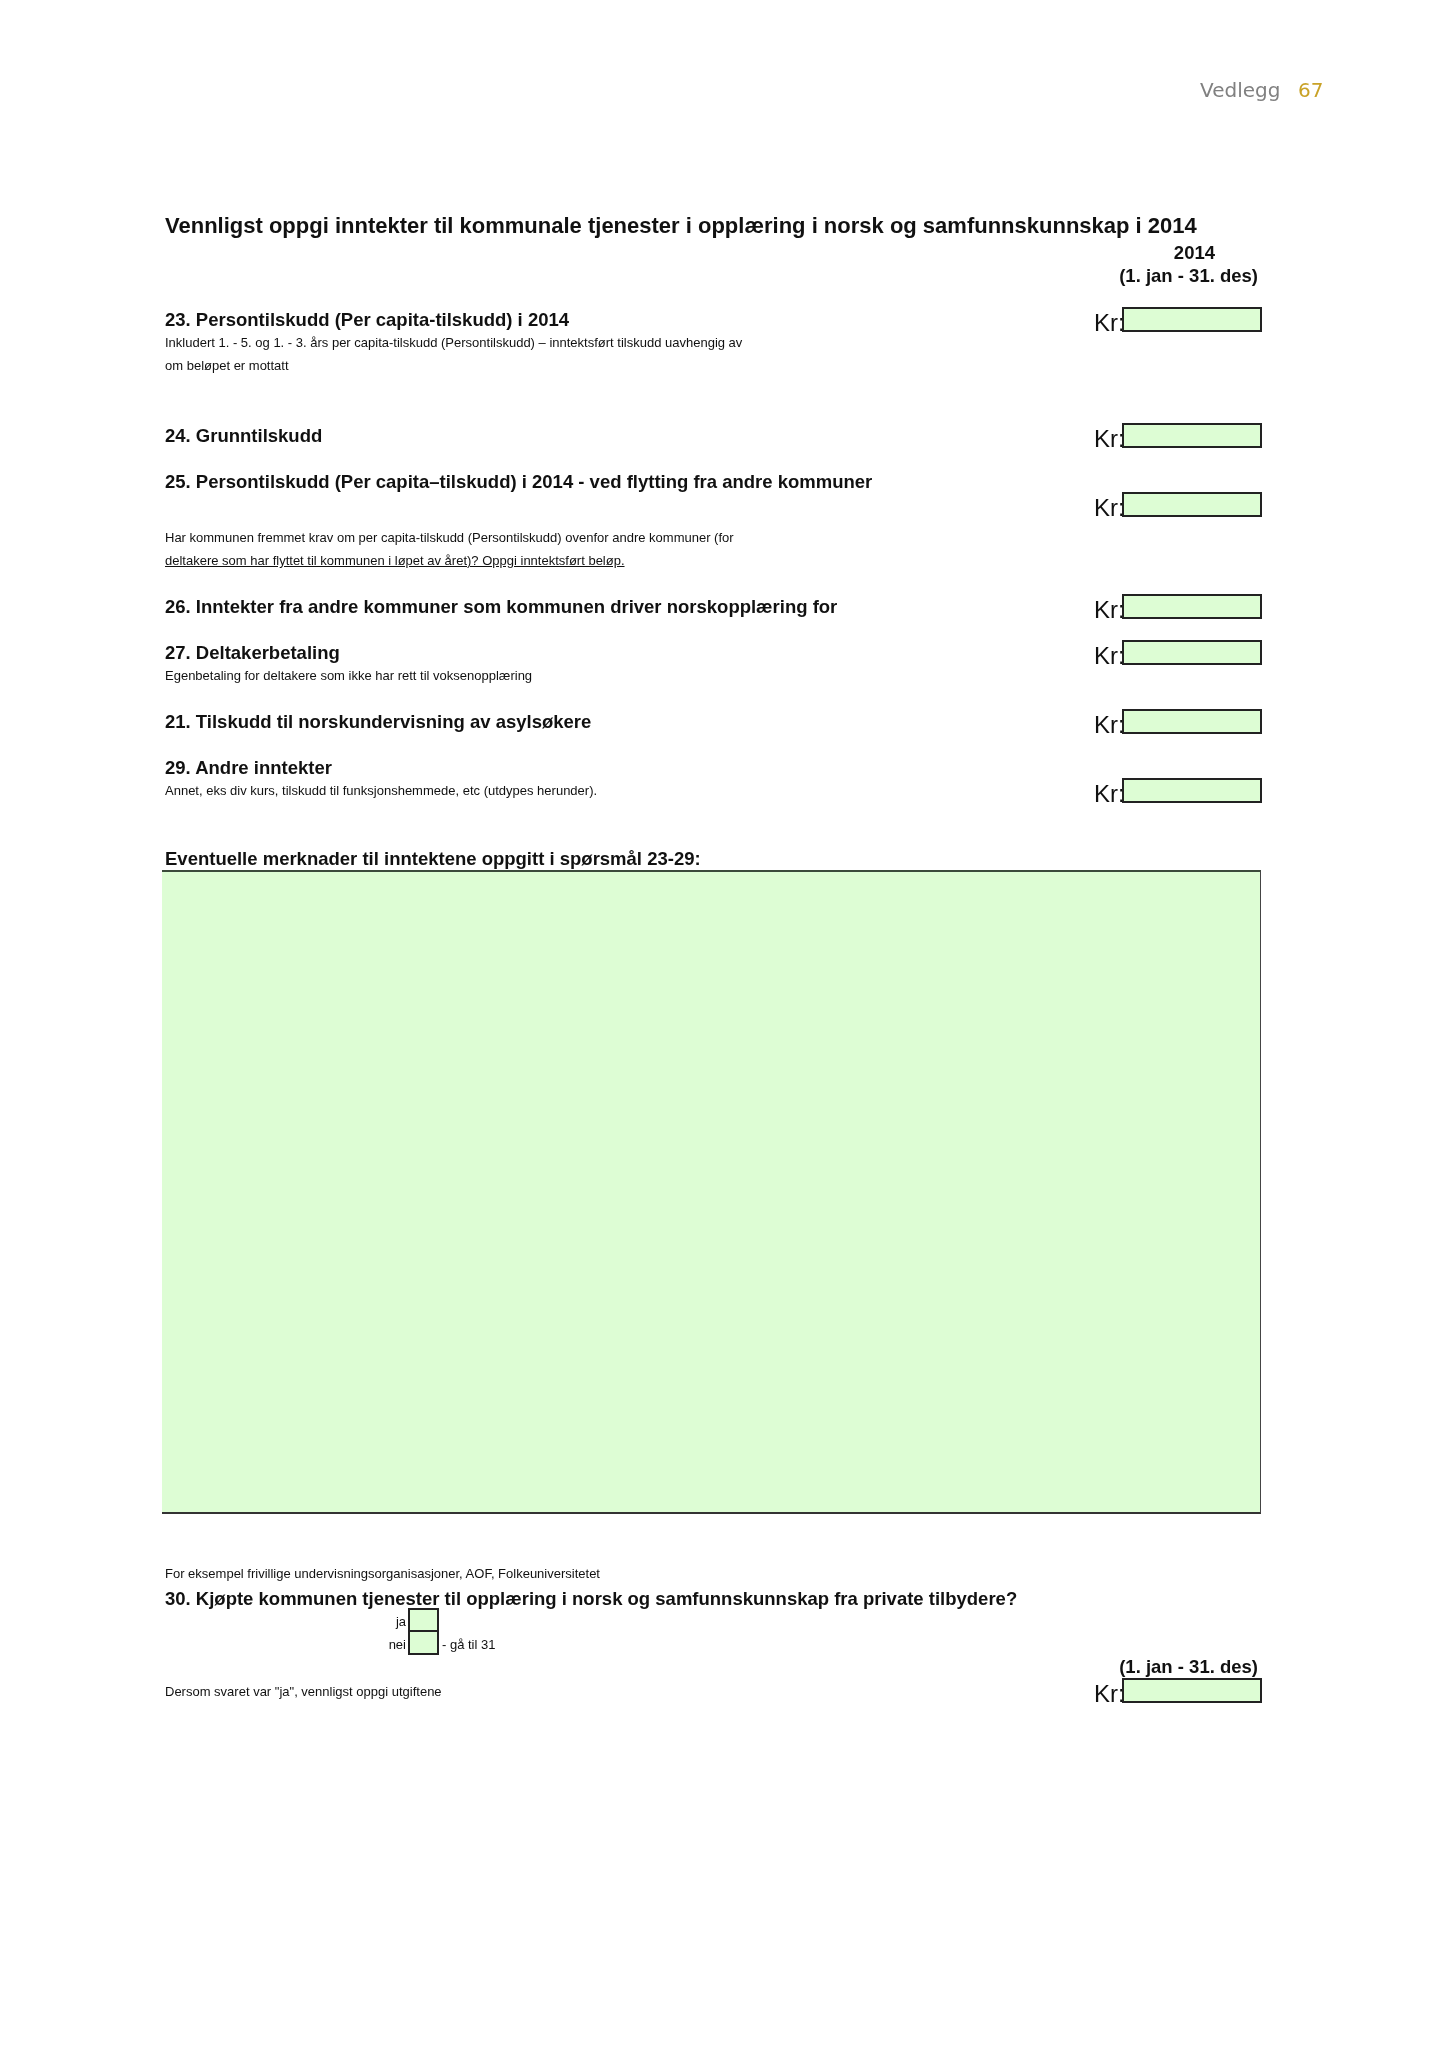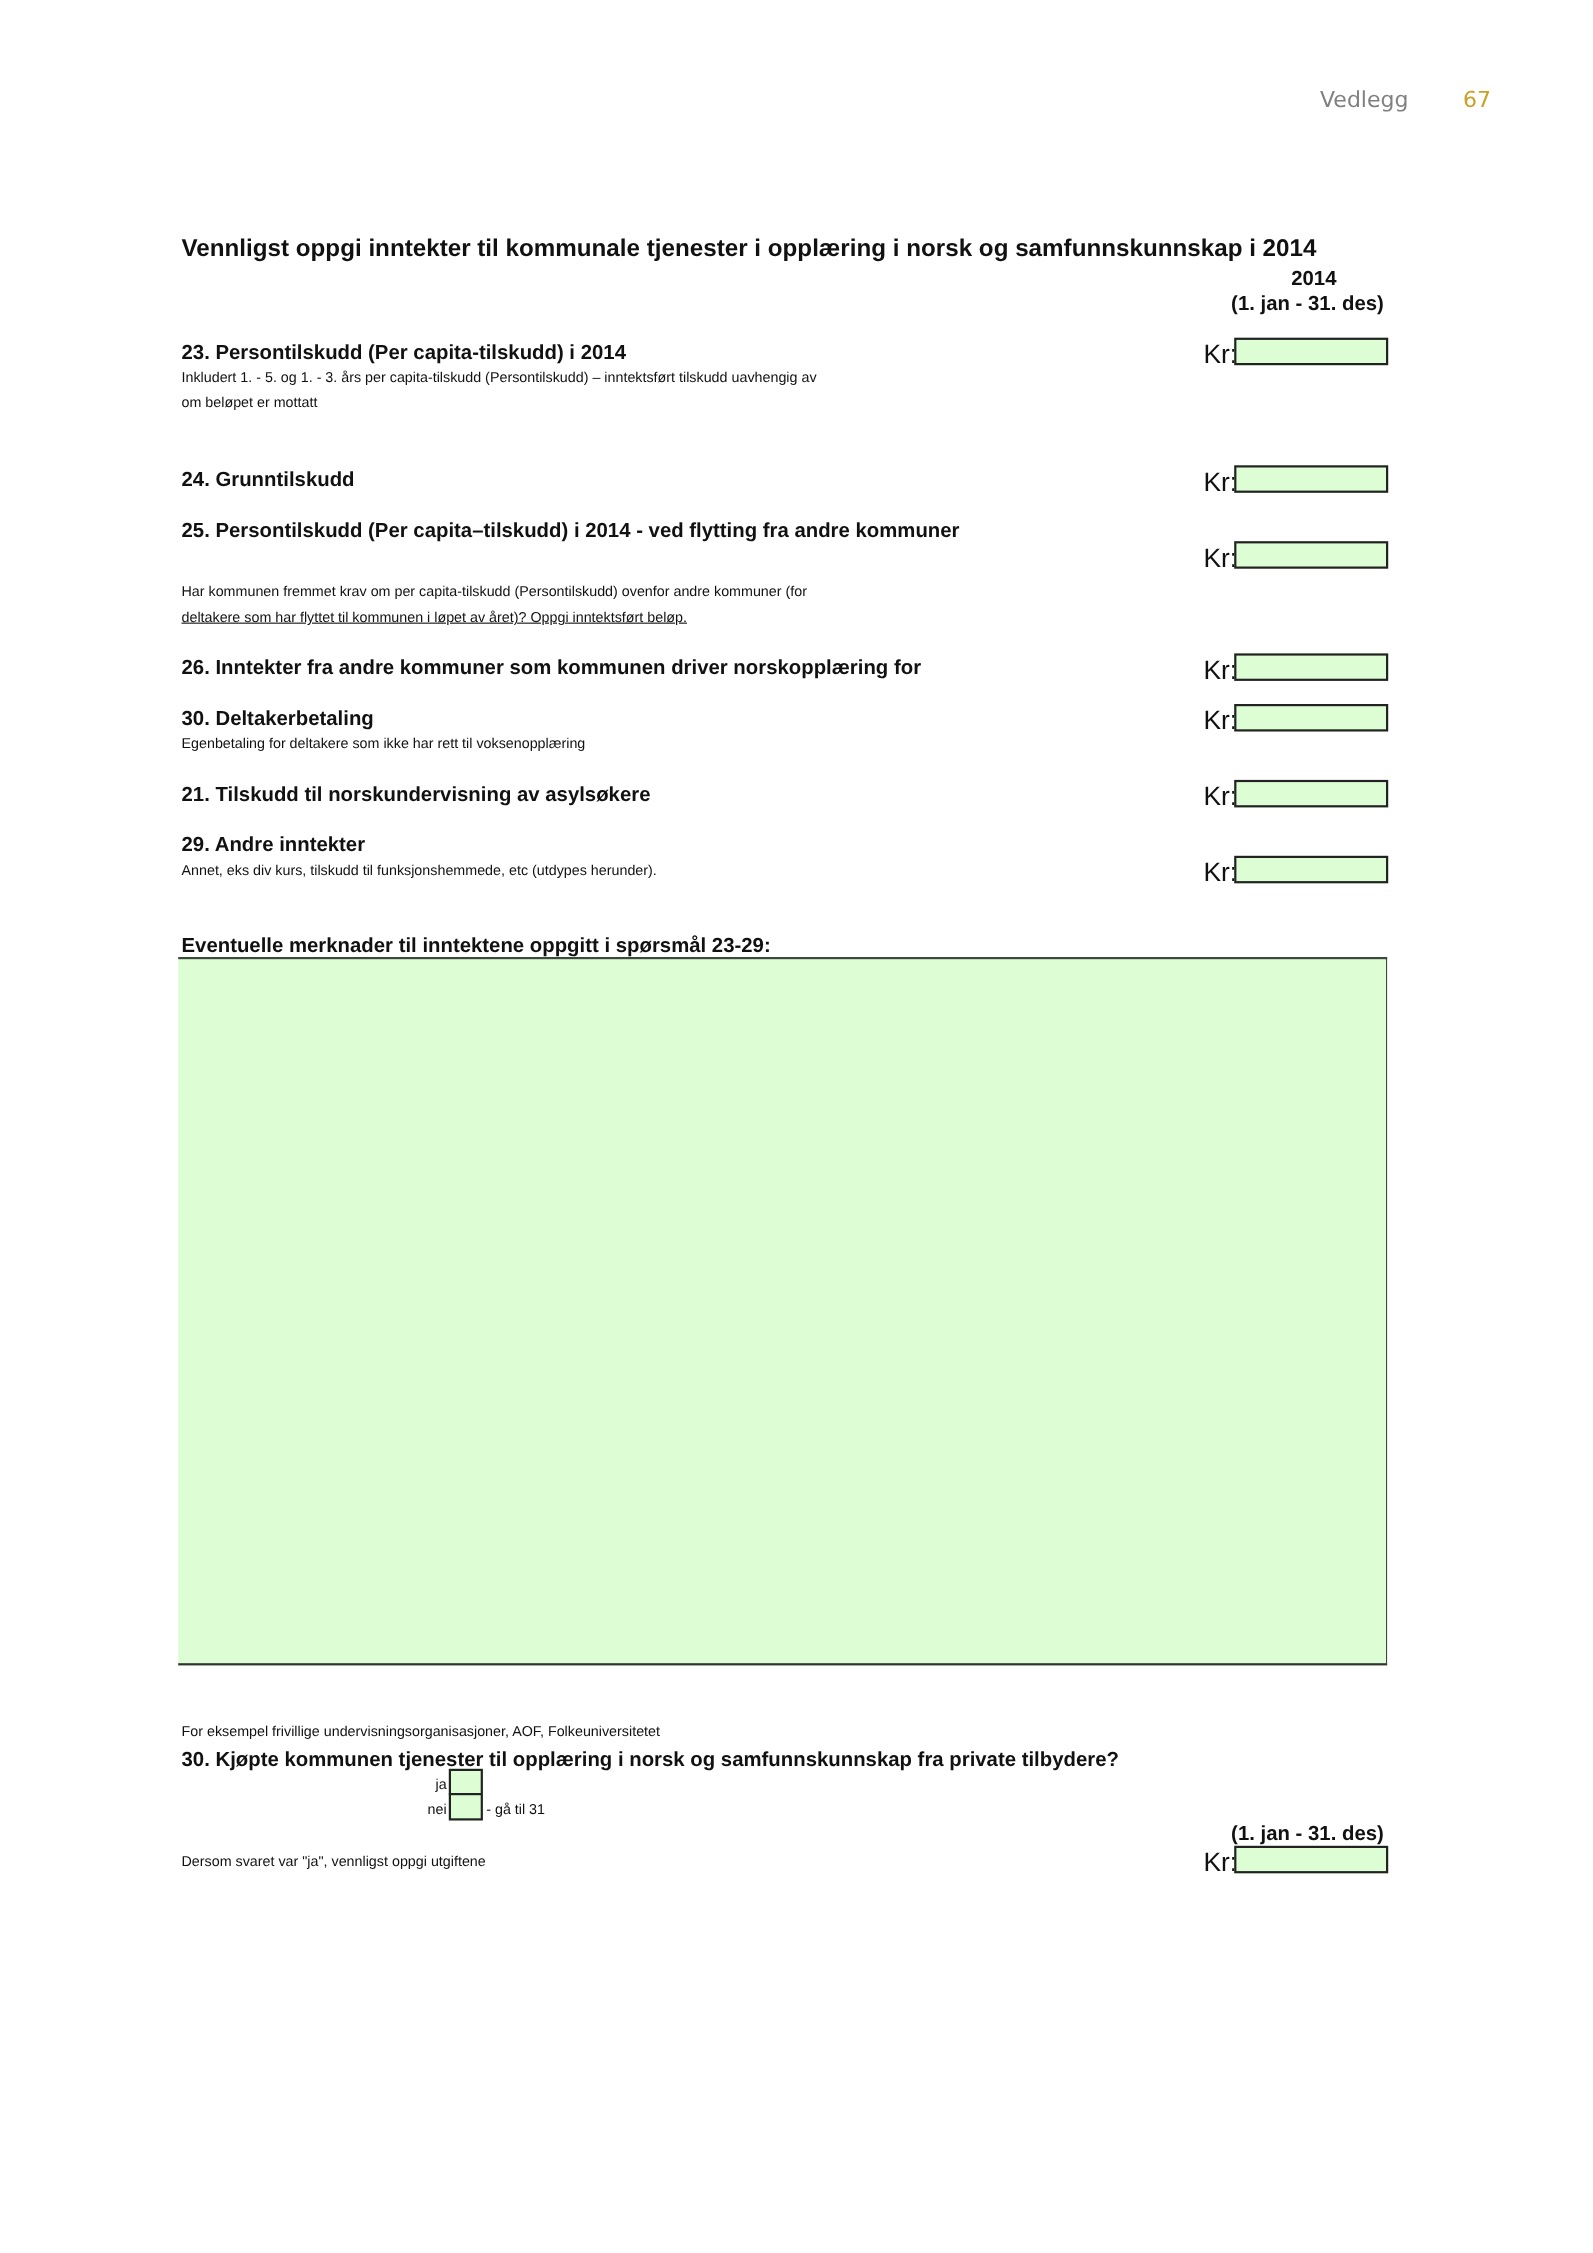--- a/index.html
+++ b/index.html
@@ -1,20 +1,20 @@
 <!DOCTYPE html>
 <html><head>
 <meta charset="utf-8">
 <style>
   html, body { margin: 0; padding: 0; background: #ffffff; }
   body { width: 1448px; height: 2048px; position: relative; overflow: hidden;
          font-family: "Liberation Sans", sans-serif; color: #111; }
   .abs { position: absolute; white-space: nowrap; }
   .hdr-label { font-family: "DejaVu Sans", sans-serif; font-size: 20px; color: #808080; }
-  .hdr-num { font-family: "DejaVu Sans", sans-serif; font-size: 20px; color: #c9a227; margin-left: 32px; }
+  .hdr-num { font-family: "DejaVu Sans", sans-serif; font-size: 20px; color: #c9a227; }
   .title { font-size: 22px; font-weight: bold; }
   .bold { font-size: 18.5px; font-weight: bold; }
   .txt { font-size: 13px; line-height: 23px; }
   .kr { font-size: 24px; }
   .field { position: absolute; background: #ddfdd4; border: 2px solid #222; box-sizing: border-box; }
   .notes { position: absolute; background: #ddfdd4; border-top: 2px solid #3b4a3b; border-right: 1.5px solid #444;
            border-bottom: 2px solid #333; box-sizing: border-box; }
   .right { text-align: right; }
 </style>
 </head>
@@ -41,21 +41,21 @@
 <div class="abs bold" style="left:165px; top:471px;">25. Persontilskudd (Per capita–tilskudd)  i 2014 - ved flytting fra andre kommuner</div>
 <div class="abs kr" style="left:1094px; top:494px;">Kr:</div>
 <div class="field" style="left:1122px; top:492px; width:140px; height:25px;"></div>
 <div class="abs txt" style="left:165px; top:526px;">Har kommunen fremmet krav om per capita-tilskudd (Persontilskudd) ovenfor andre kommuner (for</div>
 <div class="abs txt" style="left:165px; top:549px;text-decoration:underline;">deltakere som har flyttet til kommunen i løpet av året)? Oppgi inntektsført beløp.</div>
 
 <div class="abs bold" style="left:165px; top:596px;">26. Inntekter fra andre kommuner som kommunen driver norskopplæring for</div>
 <div class="abs kr" style="left:1094px; top:596px;">Kr:</div>
 <div class="field" style="left:1122px; top:594px; width:140px; height:25px;"></div>
 
-<div class="abs bold" style="left:165px; top:642px;">30. Deltakerbetaling</div>
+<div class="abs bold" style="left:165px; top:642px;">27. Deltakerbetaling</div>
 <div class="abs txt" style="left:165px; top:664px;">Egenbetaling for deltakere som ikke har rett til voksenopplæring</div>
 <div class="abs kr" style="left:1094px; top:642px;">Kr:</div>
 <div class="field" style="left:1122px; top:640px; width:140px; height:25px;"></div>
 
 <div class="abs bold" style="left:165px; top:711px;">21. Tilskudd til norskundervisning av asylsøkere</div>
 <div class="abs kr" style="left:1094px; top:711px;">Kr:</div>
 <div class="field" style="left:1122px; top:709px; width:140px; height:25px;"></div>
 
 <div class="abs bold" style="left:165px; top:757px;">29. Andre inntekter</div>
 <div class="abs txt" style="left:165px; top:779px;">Annet, eks div kurs, tilskudd til funksjonshemmede, etc (utdypes herunder).</div>

